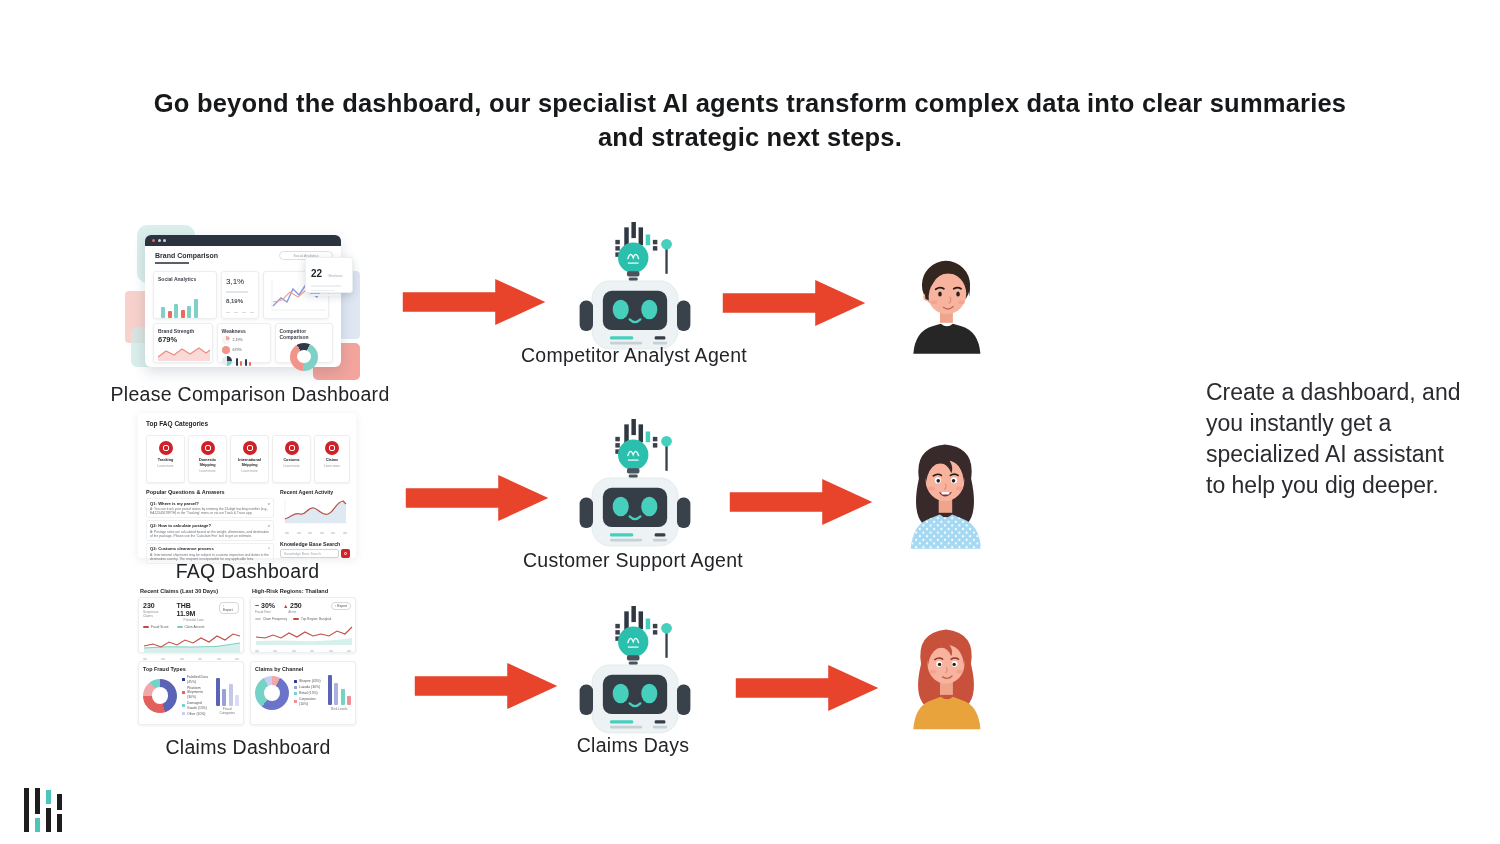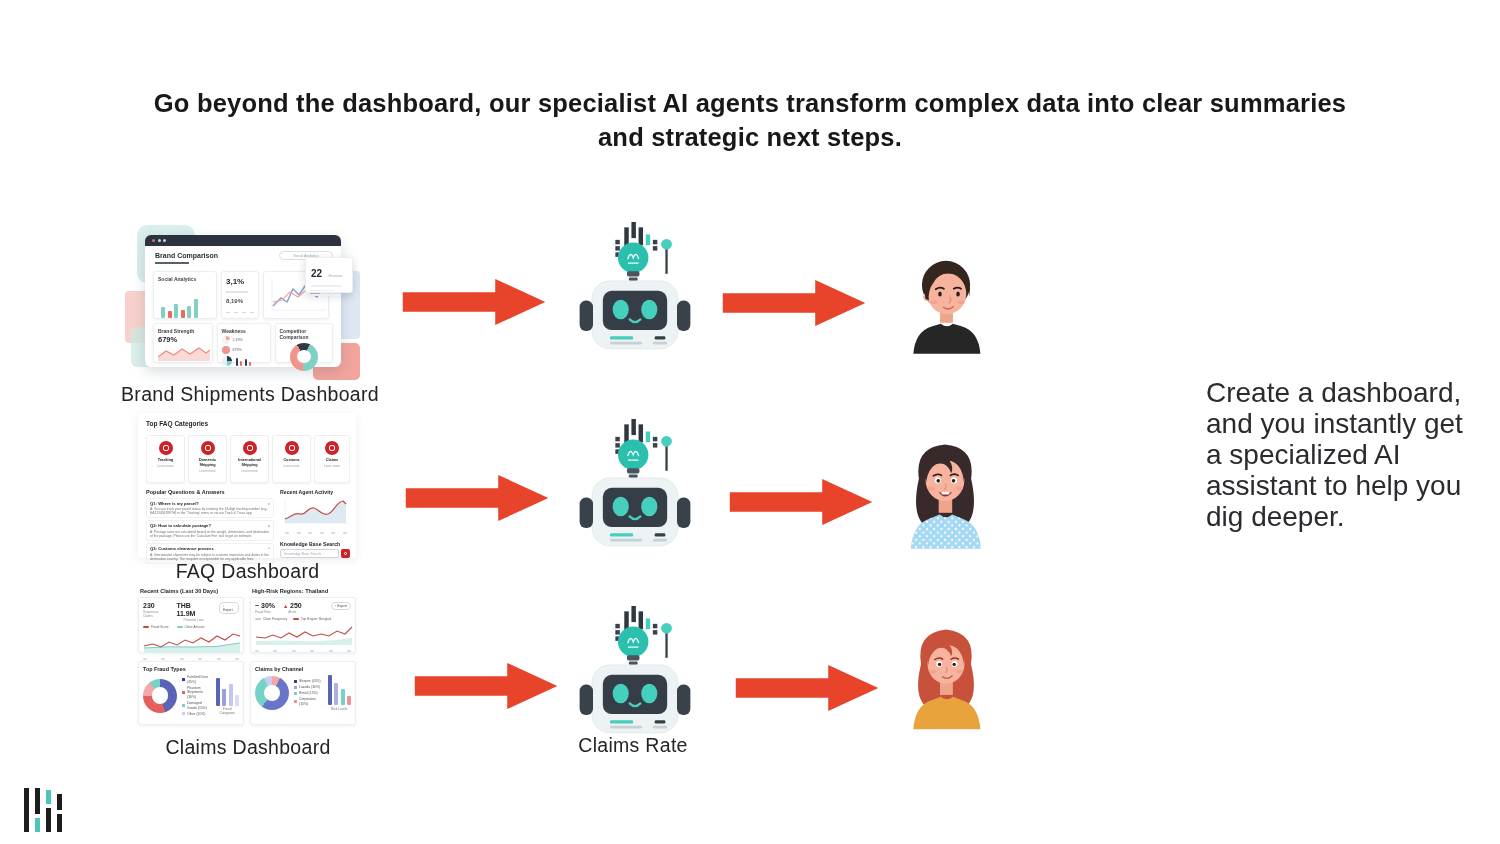--- a/index.html
+++ b/index.html
@@ -3,21 +3,21 @@
 <meta charset="utf-8">
 <style>
   html,body{margin:0;padding:0;background:#fff;}
   body{font-family:"Liberation Sans",sans-serif;-webkit-font-smoothing:antialiased;}
   .canvas{position:relative;width:1500px;height:844px;background:#fff;overflow:hidden;}
   .abs{position:absolute;}
   
   .title{position:absolute;left:0;top:86px;width:100%;text-align:center;font-weight:700;
          font-size:25.5px;line-height:34px;color:#17181a;letter-spacing:.2px;}
   .caption{position:absolute;font-size:19.5px;color:#232427;text-align:center;letter-spacing:.3px;}
-  .note{position:absolute;left:1206px;top:377px;width:260px;font-size:28px;line-height:31px;color:#2a2b2e;}
+  .note{position:absolute;left:1206px;top:377px;width:260px;font-size:23px;line-height:31px;color:#2a2b2e;}
   
   .arrow{position:absolute;width:148px;height:52px;}
   
   .bubble{position:absolute;}
   .bubble>svg{position:absolute;left:0;top:0;width:100%;height:100%;}
   .bubble-text{position:absolute;left:11%;right:7%;top:2%;height:76%;display:flex;align-items:center;
                justify-content:center;text-align:center;font-size:13.5px;line-height:17px;color:#3a3a3a;font-weight:500;}
   
   .robot{position:absolute;width:118px;height:134px;}
   
@@ -129,21 +129,21 @@
           <span style="height:11px;background:#7fd0c5"></span>
           <span style="height:7px;background:#ea6a5c"></span>
           <span style="height:14px;background:#7fd0c5"></span>
           <span style="height:8px;background:#ea6a5c"></span>
           <span style="height:12px;background:#7fd0c5"></span>
           <span style="height:19px;background:#7fd0c5"></span>
         </div>
       </div>
 
       <div class="mini-card" style="left:76px;top:36px;width:38px;height:48px;padding:5px 4px">
-        <div style="font-size:8px;font-weight:700;color:#23262a">3,1%</div>
+        <div style="font-size:8px;font-weight:400;color:#23262a">3,1%</div>
         <div style="width:22px;height:1.5px;background:#e3e6e8;margin:5px 0"></div>
         <div style="font-size:6px;font-weight:600;color:#4a4e53">8,19%</div>
         <div class="tickrow" style="margin-top:8px">
             <b></b>
             <b></b>
             <b></b>
             <b></b>
           </div>
       </div>
 
@@ -193,31 +193,32 @@
           </div>
         </div>
       </div>
 
       <div class="mini-card" style="left:130px;top:88px;width:58px;height:40px;padding:3.5px">
         <div class="mc-title">Competitor Comparison</div>
         <div class="donut" style="width:28px;height:28px;margin:3px auto 0 auto;background:conic-gradient(from -30deg,#2e3949 0 15%,#7fd0c5 15% 60%,#f0948c 60% 100%)"></div>
       </div>
     </div>
   </div>
-  <div class="caption" style="left:95px;top:383px;width:310px">Brand Shipments Dashboard</div>
+  <div class="caption" style="left:95px;top:383px;width:310px">Please Comparison Dashboard</div>
 
   <svg class="arrow" style="left:401px;top:276px">
       <use href="#arrowShape"></use>
     </svg>
 
   <div class="robot" style="left:576px;top:222px">
     <svg width="118" height="134" viewBox="0 0 132 150">
         <use href="#robot"></use>
       </svg>
   </div>
+  <div class="caption" style="left:484px;top:344px;width:300px">Competitor Analyst Agent</div>
 
   <svg class="arrow" style="left:721px;top:277px">
       <use href="#arrowShape"></use>
     </svg>
 
   <div class="abs" style="left:903px;top:252px;width:86px;height:102px">
     <svg width="86" height="102" viewBox="0 0 100 118">
       <ellipse cx="50" cy="38" rx="28" ry="28" fill="#33261f"></ellipse>
       <rect x="43" y="66" width="15" height="16" fill="#efa48c"></rect>
       <ellipse cx="51" cy="48" rx="22.5" ry="24" fill="#f7b39e"></ellipse>
@@ -329,20 +330,21 @@
 
   <svg class="arrow" style="left:404px;top:472px">
       <use href="#arrowShape"></use>
     </svg>
 
   <div class="robot" style="left:576px;top:419px">
     <svg width="118" height="134" viewBox="0 0 132 150">
         <use href="#robot"></use>
       </svg>
   </div>
+  <div class="caption" style="left:483px;top:549px;width:300px">Customer Support Agent</div>
 
   <svg class="arrow" style="left:728px;top:476px">
       <use href="#arrowShape"></use>
     </svg>
 
   <div class="abs" style="left:900px;top:437px;width:90px;height:112px">
     <svg width="90" height="112" viewBox="0 0 100 124">
       <defs>
         <pattern id="dots" width="8" height="8" patternUnits="userSpaceOnUse">
           <circle cx="2" cy="2" r="1.2" fill="#fff"></circle>
@@ -518,21 +520,21 @@
 
   <svg class="arrow" style="left:413px;top:660px">
       <use href="#arrowShape"></use>
     </svg>
 
   <div class="robot" style="left:576px;top:606px">
     <svg width="118" height="134" viewBox="0 0 132 150">
         <use href="#robot"></use>
       </svg>
   </div>
-  <div class="caption" style="left:483px;top:734px;width:300px">Claims Rate</div>
+  <div class="caption" style="left:483px;top:734px;width:300px">Claims Days</div>
 
   <svg class="arrow" style="left:734px;top:662px">
       <use href="#arrowShape"></use>
     </svg>
 
   <div class="abs" style="left:903px;top:622px;width:86px;height:108px">
     <svg width="86" height="108" viewBox="0 0 100 124">
       <path d="M50 8 Q15 12 21 48 Q12 84 26 97 Q35 103 37 90 L63 90 Q65 103 74 97 Q88 84 79 48 Q85 12 50 8 Z" fill="#c7513b"></path>
       <rect x="43" y="68" width="15" height="16" fill="#efa48c"></rect>
       <ellipse cx="50" cy="48" rx="21.5" ry="23" fill="#f7b39e"></ellipse>

